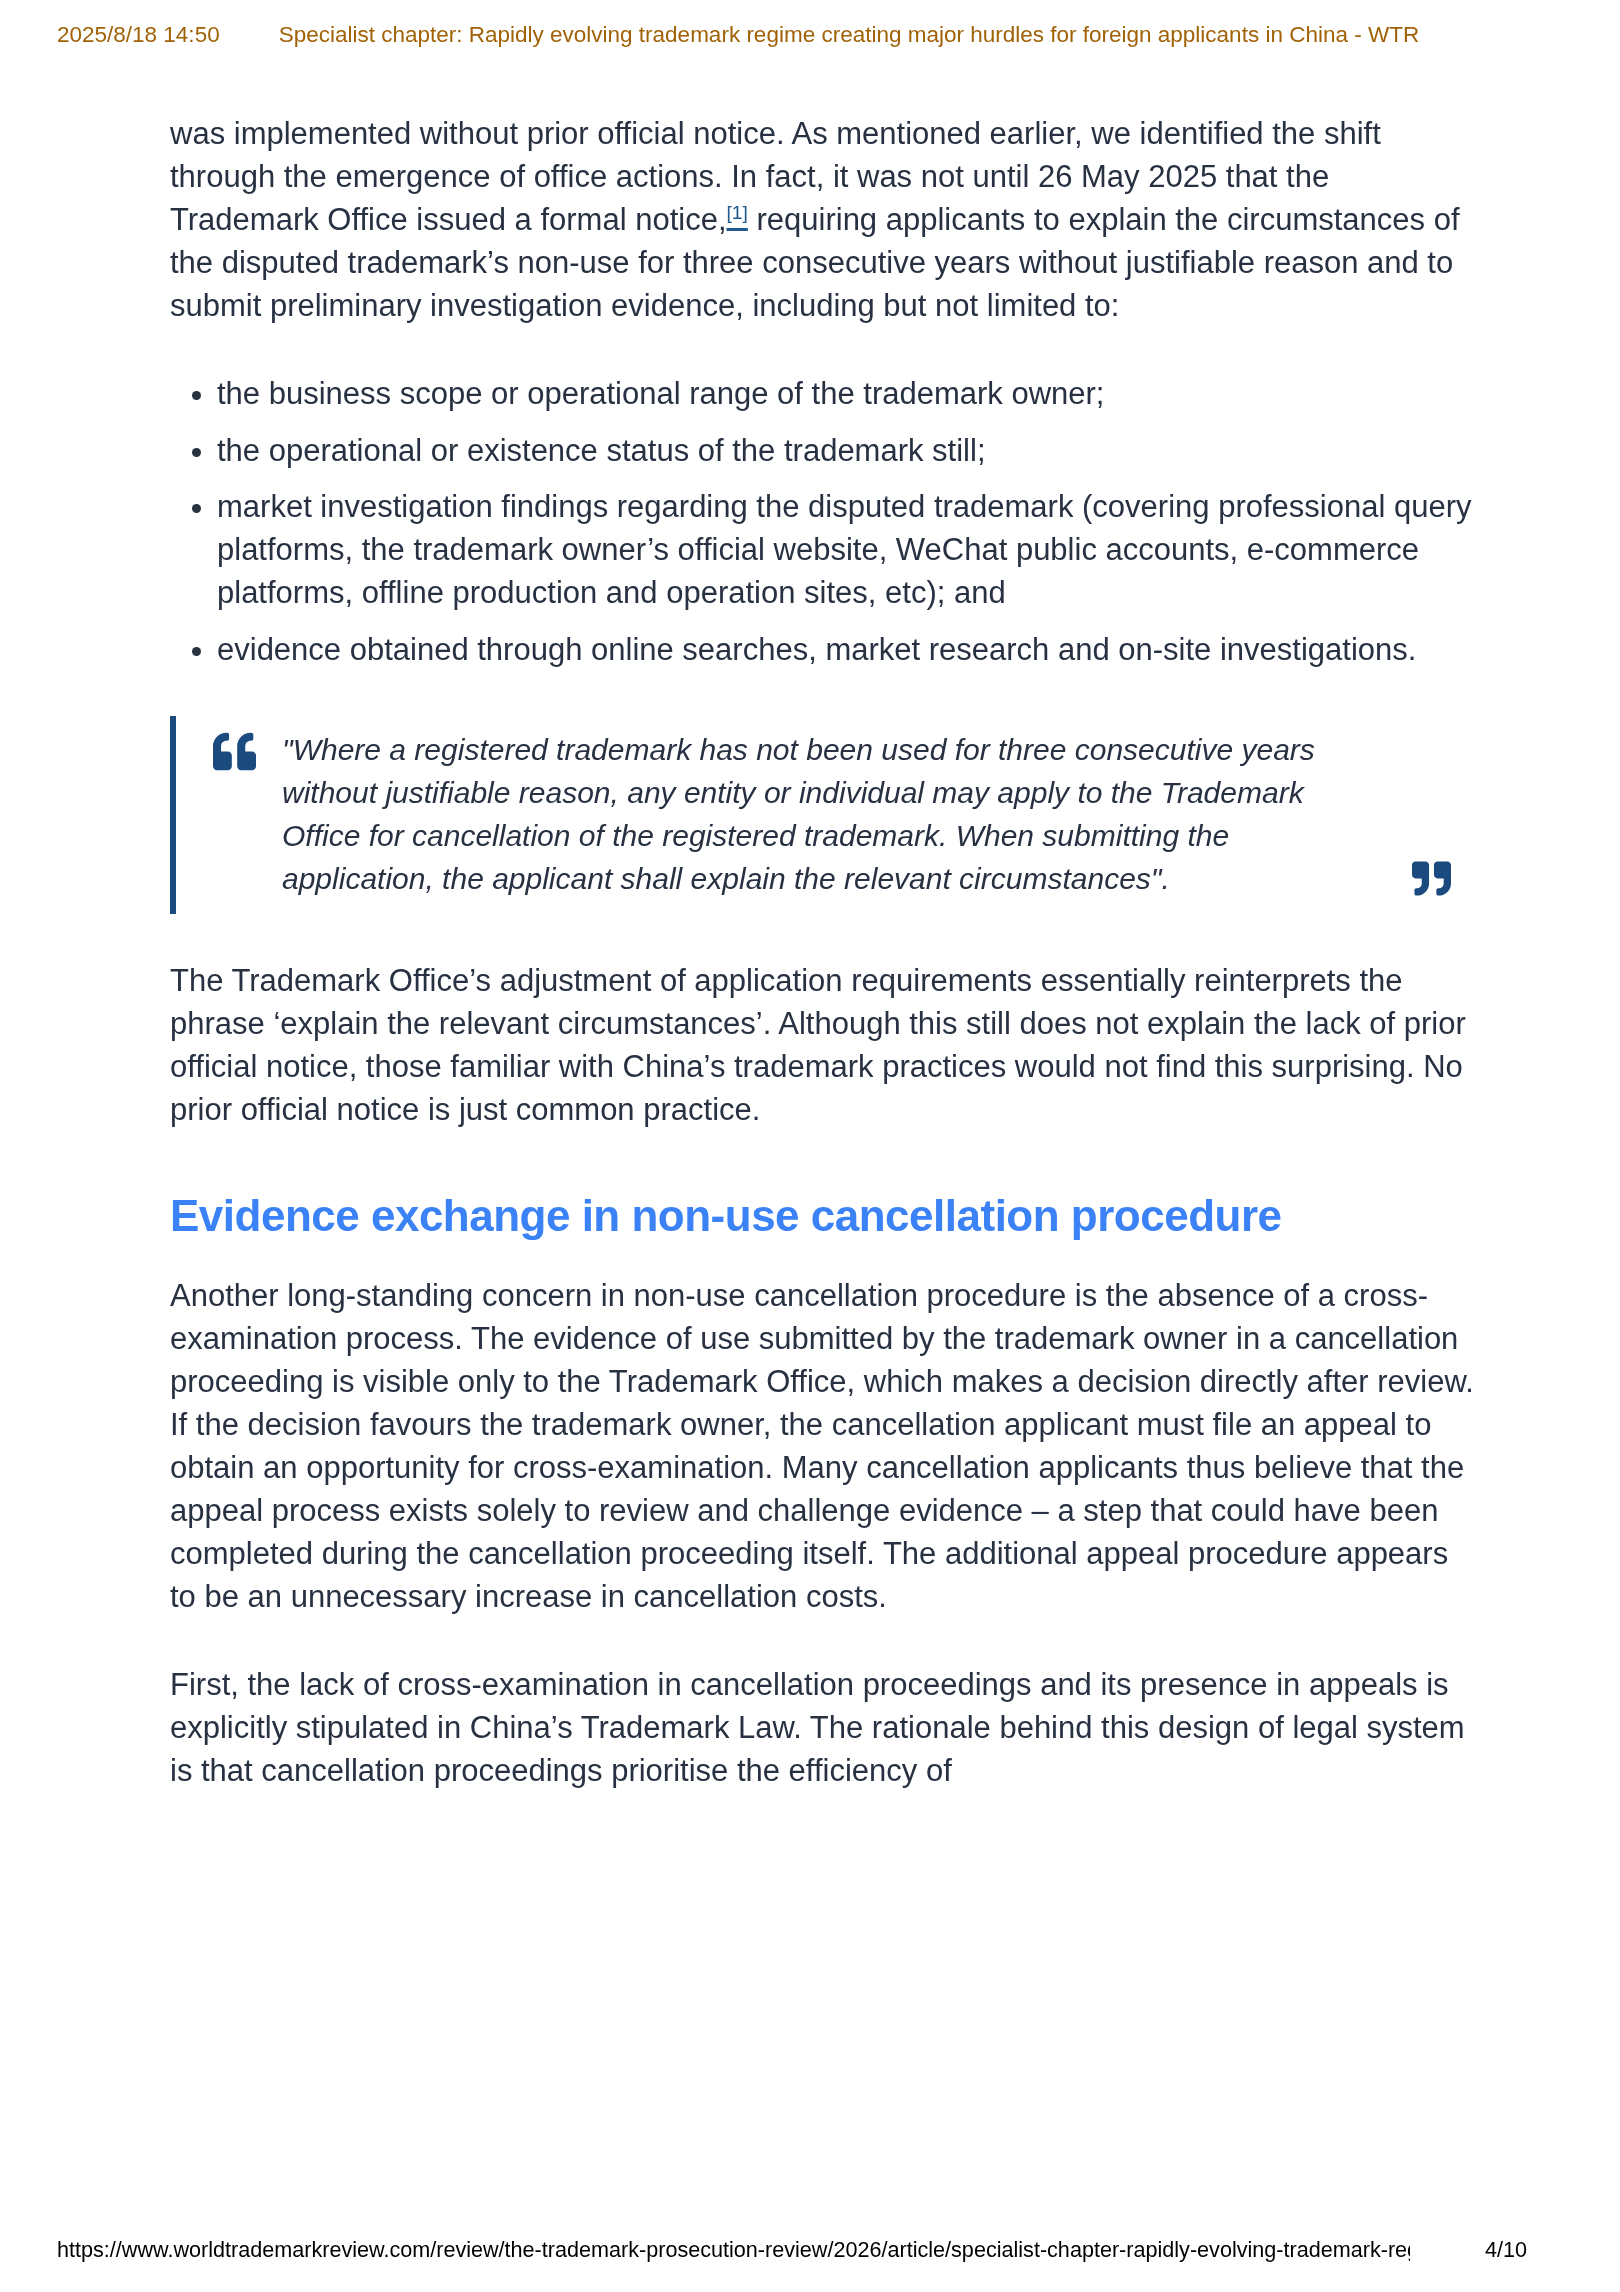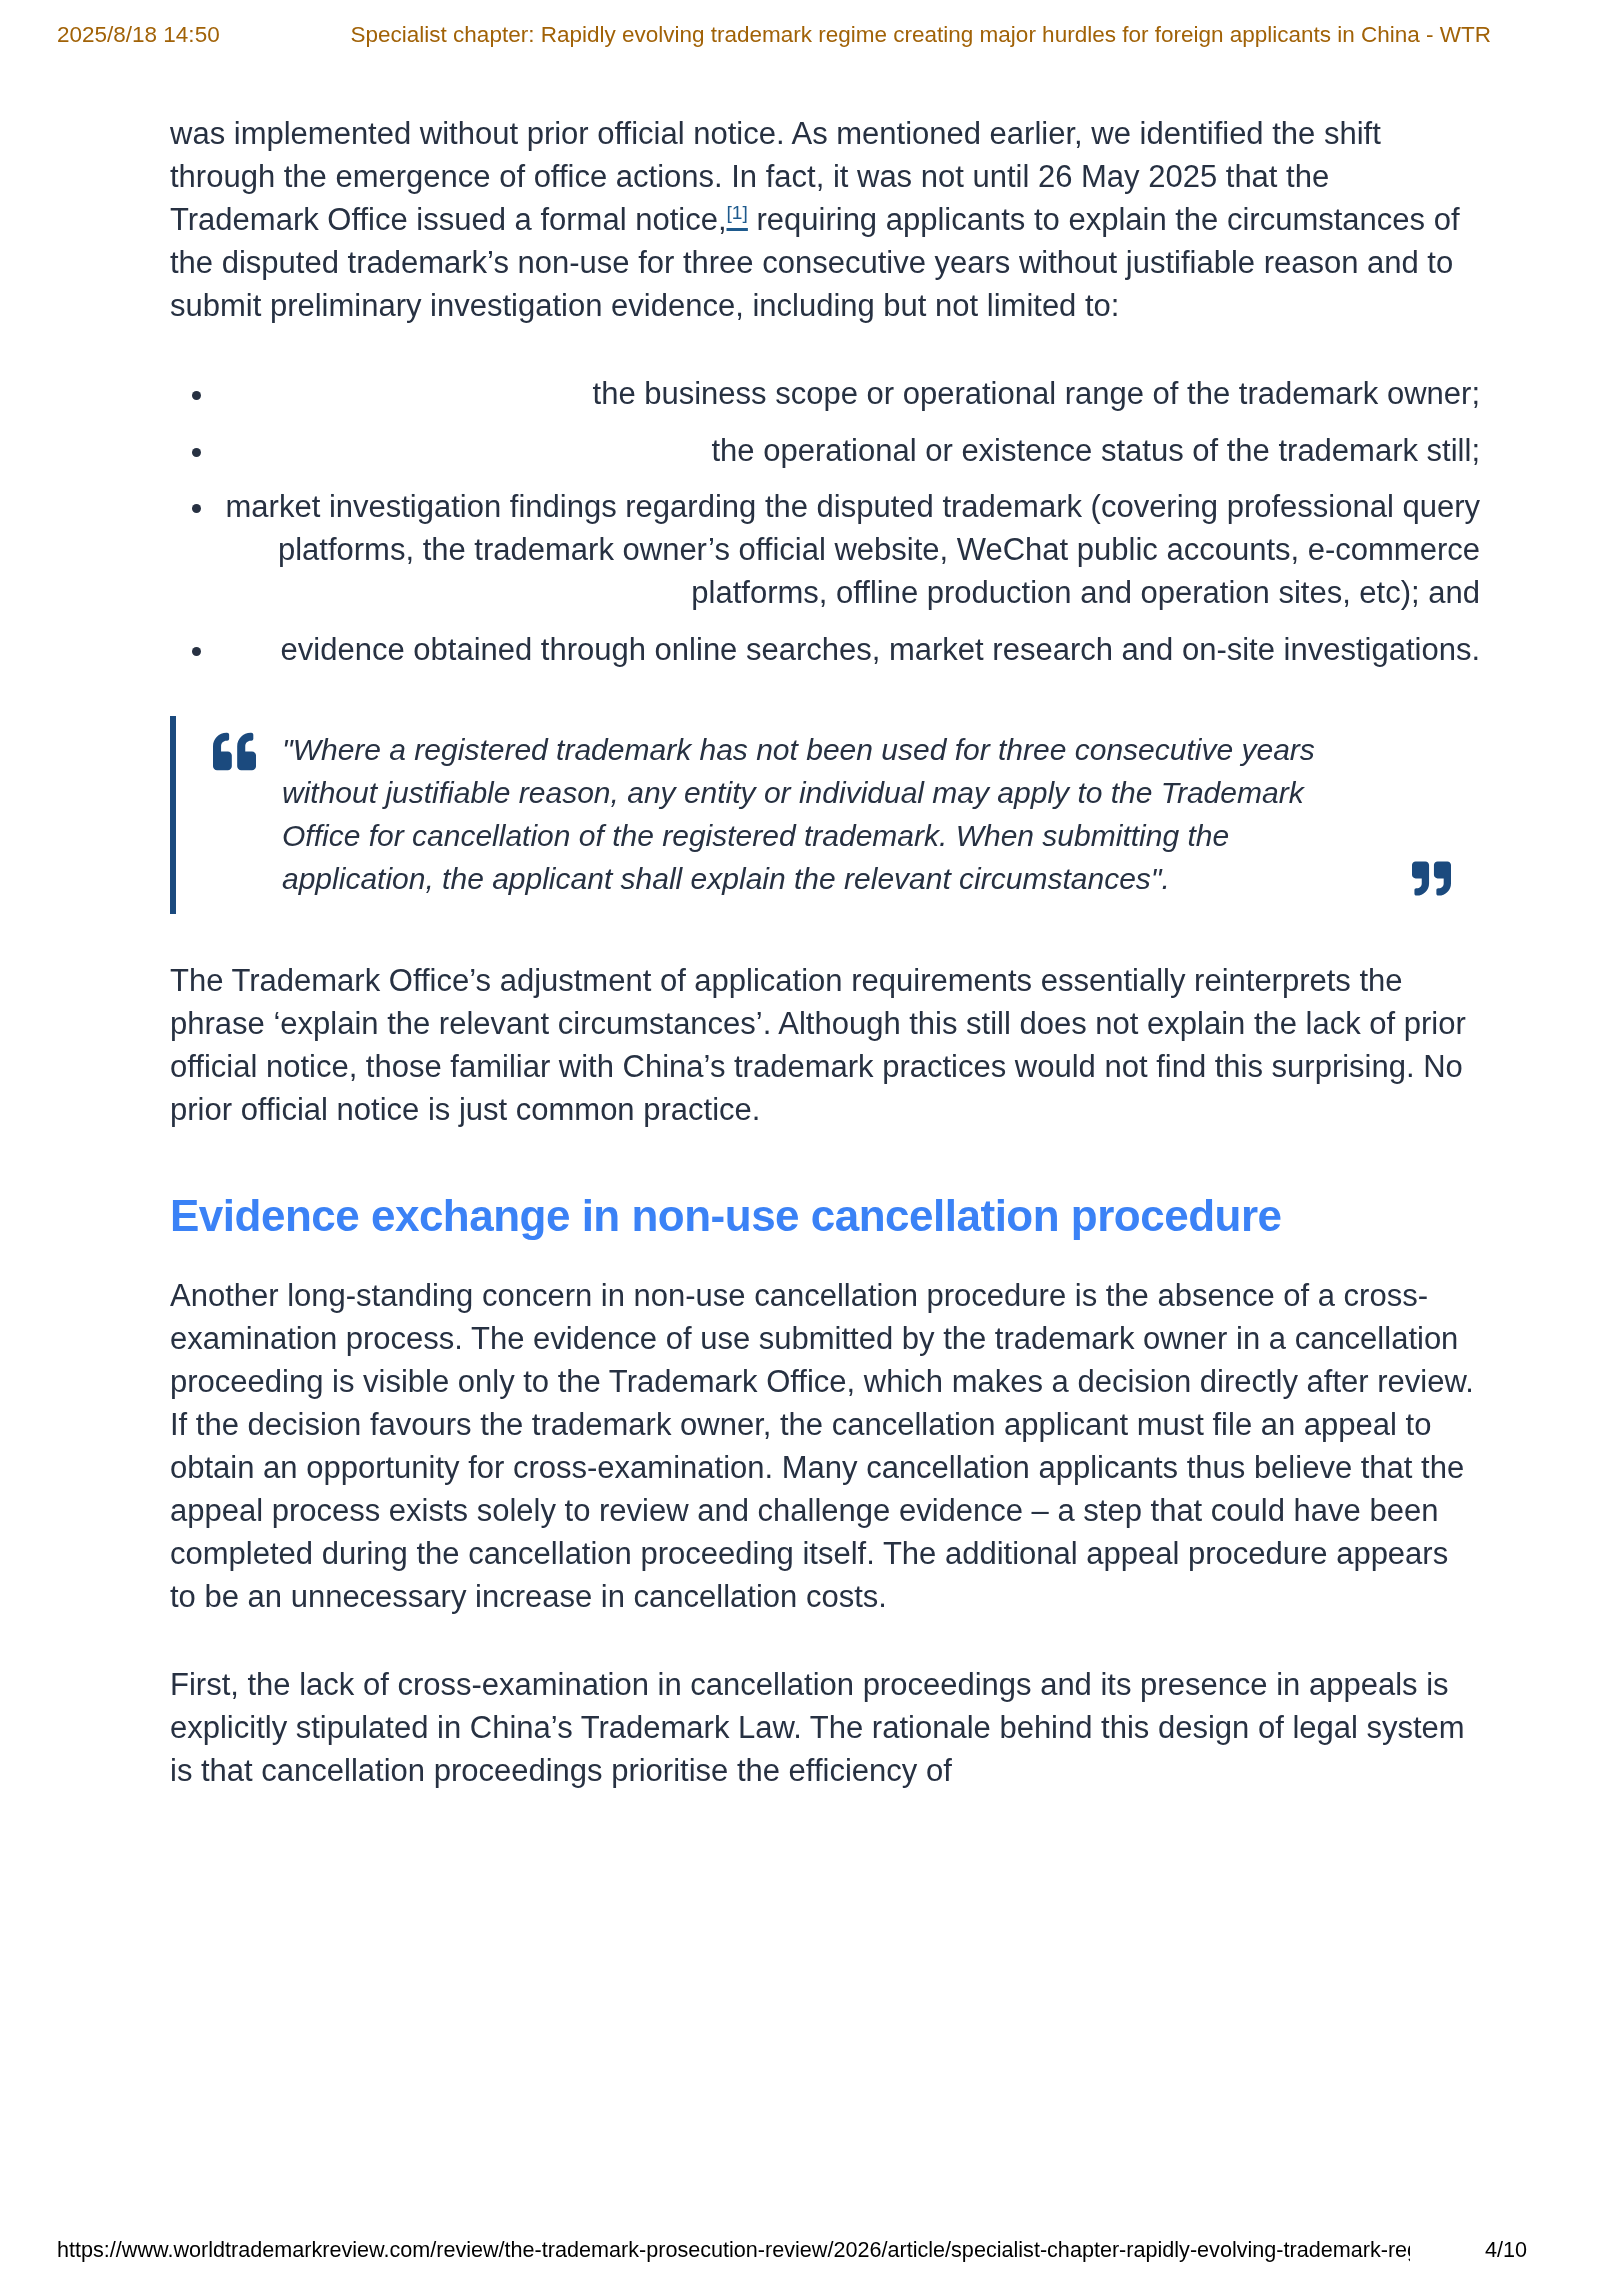--- a/index.html
+++ b/index.html
@@ -13,21 +13,21 @@
   }
 
   
   .print-header {
     position: absolute; top: 21.6px; left: 57px; right: 57px;
     display: flex; align-items: baseline;
     font-size: 22.5px; color: #a16207;
   }
   .print-header .date { flex: 0 0 auto; white-space: nowrap; }
   .print-header .doc-title {
-    flex: 1 1 auto; text-align: center; white-space: nowrap;
+    flex: 1 1 auto; white-space: nowrap;
     overflow: hidden; padding-left: 59px;
   }
   .print-footer {
     position: absolute; top: 2237px; left: 57px; right: 93px;
     display: flex; justify-content: space-between; align-items: baseline;
     font-size: 21.6px; color: #000000;
   }
   .print-footer .url {
     max-width: 1353px; white-space: nowrap; overflow: hidden;
   }
@@ -36,21 +36,21 @@
   .content {
     position: absolute; top: 104px; left: 170px; width: 1310px;
     font-size: 31px; line-height: 43px;
   }
   .content p { margin: 8px 0 45px 0; }
 
   ul.bullets {
     margin: 45px 0 45px 0; padding-left: 47px;
     list-style: disc outside;
   }
-  ul.bullets li { margin-bottom: 13.7px; text-align: right; }
+  ul.bullets li { margin-bottom: 13.7px; }
   ul.bullets li:last-child { margin-bottom: 0; }
 
   sup.footnote {
     font-size: 0.62em; line-height: 0;
     vertical-align: super;
     color: #1e5a8d;
     text-decoration: underline;
     text-decoration-thickness: 2.9px;
     text-underline-offset: 8.8px;
     cursor: pointer;

